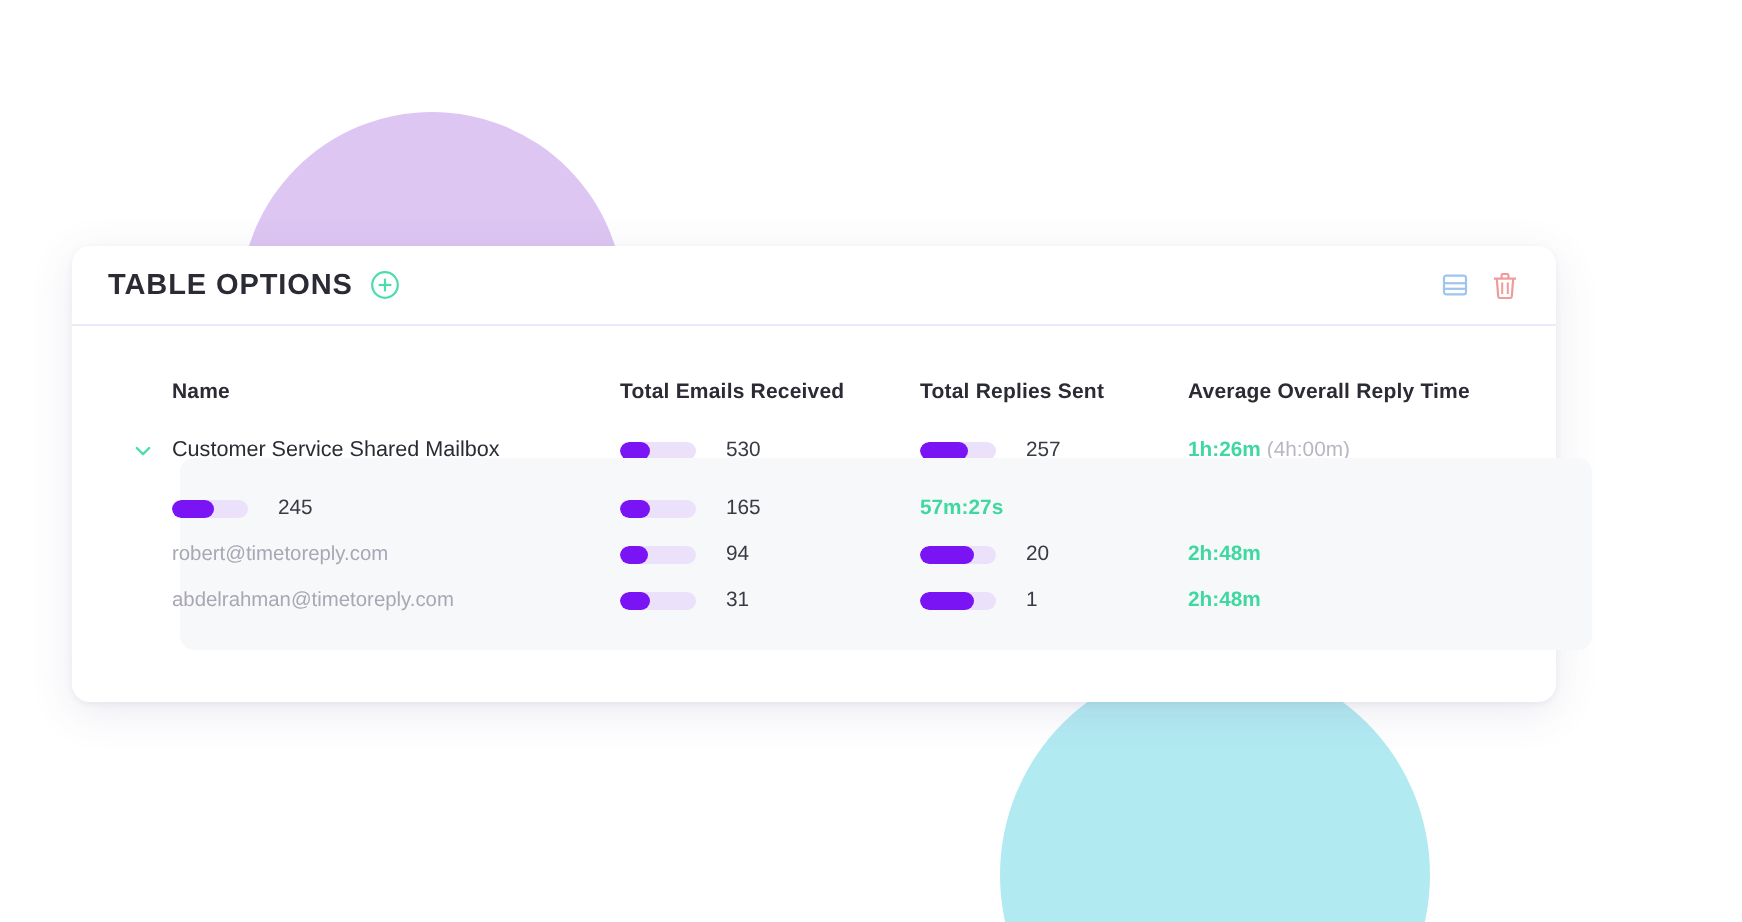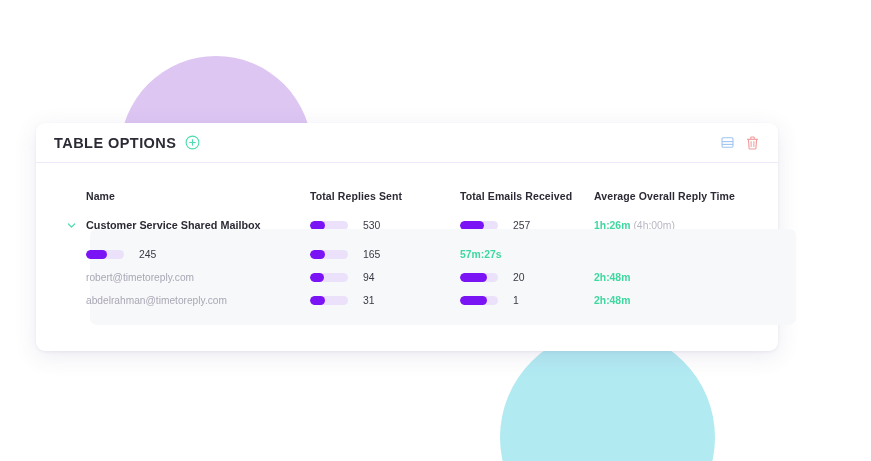--- a/index.html
+++ b/index.html
@@ -108,21 +108,21 @@
     font-weight: bold;
     color: #2b2b35;
     letter-spacing: 0.1px;
     white-space: nowrap;
   }
   .head-row { height: 22px; margin-bottom: 7px; }
 
   .group-row { height: 22px; }
   .group-name {
     font-size: 10.8px;
-    font-weight: bold;
+    font-weight: normal;
     color: #2b2b35;
     white-space: nowrap;
   }
   .chevron {
     display: inline-flex;
     align-items: center;
     justify-content: center;
     width: 14px;
     height: 14px;
     cursor: pointer;
@@ -232,22 +232,22 @@
     </span>
   </div>
 
   <div class="table-wrap">
 
     <div class="subgroup"></div>
 
     <div class="grid-row head-row">
       <div></div>
       <div class="col-head">Name</div>
+      <div class="col-head">Total Emails Received</div>
       <div class="col-head">Total Replies Sent</div>
-      <div class="col-head">Total Emails Received</div>
       <div class="col-head">Average Overall Reply Time</div>
     </div>
 
     <div class="grid-row group-row">
       <div class="chevron">
         <svg width="9" height="9" viewBox="0 0 9 9">
           <path d="M1.4 3 L4.5 6.1 L7.6 3" fill="none" stroke="#4ddcae" stroke-width="1.2" stroke-linecap="round" stroke-linejoin="round"></path>
         </svg>
       </div>
       <div class="group-name">Customer Service Shared Mailbox</div>

